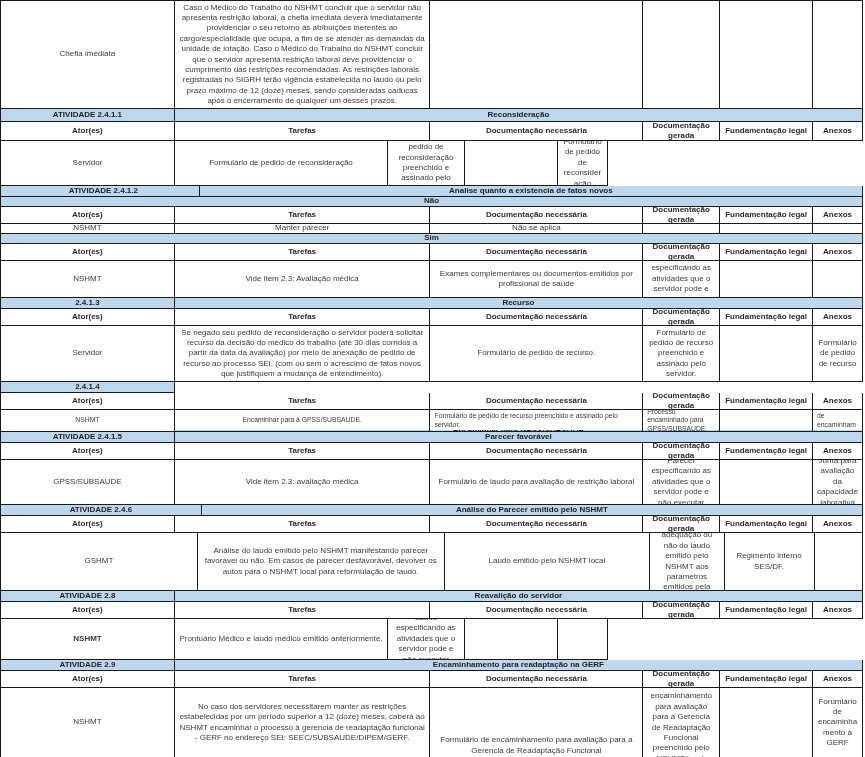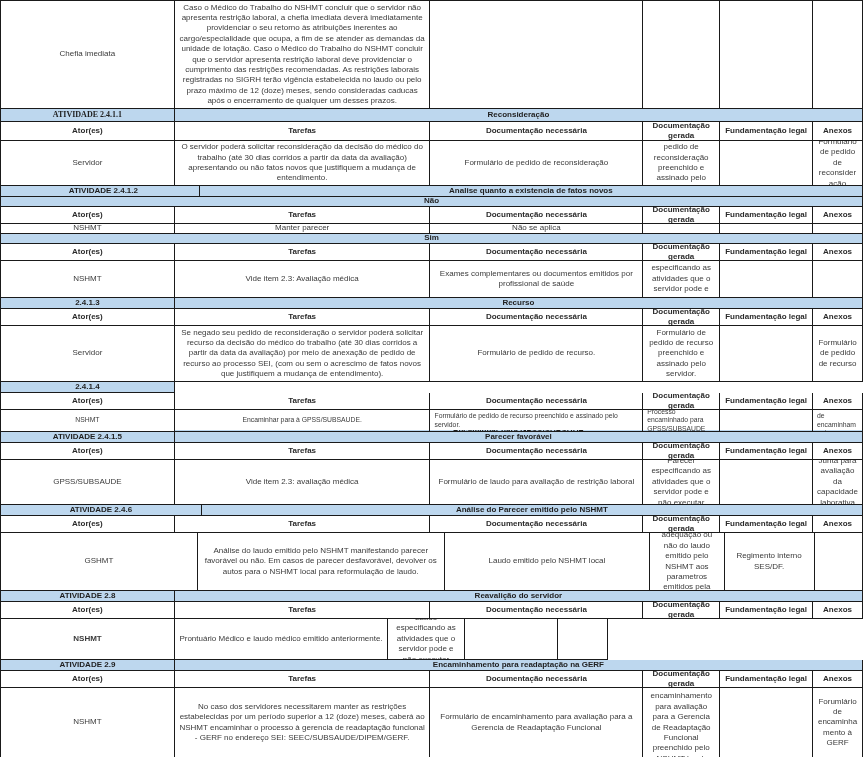--- a/index.html
+++ b/index.html
@@ -55,21 +55,21 @@
           <span></span>
         </div>
         <div class="cell" style="width: 93px;">
           <span></span>
         </div>
         <div class="cell" style="width: 50px;">
           <span></span>
         </div>
       </div>
       <div class="trow" style="height: 13px;">
-        <div class="cell band" style="width: 174px; font-family: Liberation Serif, serif;">
+        <div class="cell band" style="width: 174px;">
           <span>ATIVIDADE 2.4.1.1</span>
         </div>
         <div class="cell band" style="width: 689px;">
           <span>Reconsideração</span>
         </div>
       </div>
       <div class="trow" style="height: 19px;">
         <div class="cell hdr" style="width: 174px;">
           <span>Ator(es)</span>
         </div>
@@ -85,23 +85,20 @@
         <div class="cell hdr" style="width: 93px;">
           <span>Fundamentação legal</span>
         </div>
         <div class="cell hdr" style="width: 50px;">
           <span>Anexos</span>
         </div>
       </div>
       <div class="trow" style="height: 45px;">
         <div class="cell" style="width: 174px;">
           <span>Servidor</span>
-        </div>
-        <div class="cell" style="width: 256px;">
-          <span>O servidor poderá solicitar reconsideração da decisão do médico do trabalho (até 30 dias corridos a partir da data da avaliação) apresentando ou não fatos novos que justifiquem a mudança de entendimento.</span>
         </div>
         <div class="cell" style="width: 213px;">
           <span>Formulário de pedido de reconsideração</span>
         </div>
         <div class="cell" style="width: 77px;">
           <span>Formulário de pedido de reconsideração preenchido e assinado pelo servidor</span>
         </div>
         <div class="cell" style="width: 93px;">
           <span></span>
         </div>
@@ -472,21 +469,21 @@
           <span>Anexos</span>
         </div>
       </div>
       <div class="trow" style="height: 70px;">
         <div class="cell" style="width: 174px;">
           <span>NSHMT</span>
         </div>
         <div class="cell" style="width: 256px;">
           <span>No caso dos servidores necessitarem manter as restrições estabelecidas por um período superior a 12 (doze) meses, caberá ao NSHMT encaminhar o  processo à gerencia de readaptação funcional  - GERF no endereço SEI: SEEC/SUBSAUDE/DIPEM/GERF.</span>
         </div>
-        <div class="cell" style="width: 213px;">
+        <div class="cell" style="width: 213px; align-items: flex-end;">
           <span>Formulário de encaminhamento para avaliação para a Gerencia de Readaptação Funcional</span>
         </div>
         <div class="cell" style="width: 77px;">
           <span>Formulario de encaminhamento para avaliação para a Gerencia de Readaptação Funcional preenchido pelo NSHMT local.</span>
         </div>
         <div class="cell" style="width: 93px;">
           <span></span>
         </div>
         <div class="cell" style="width: 50px;">
           <span>Forumlário de encaminhamento à GERF</span>

